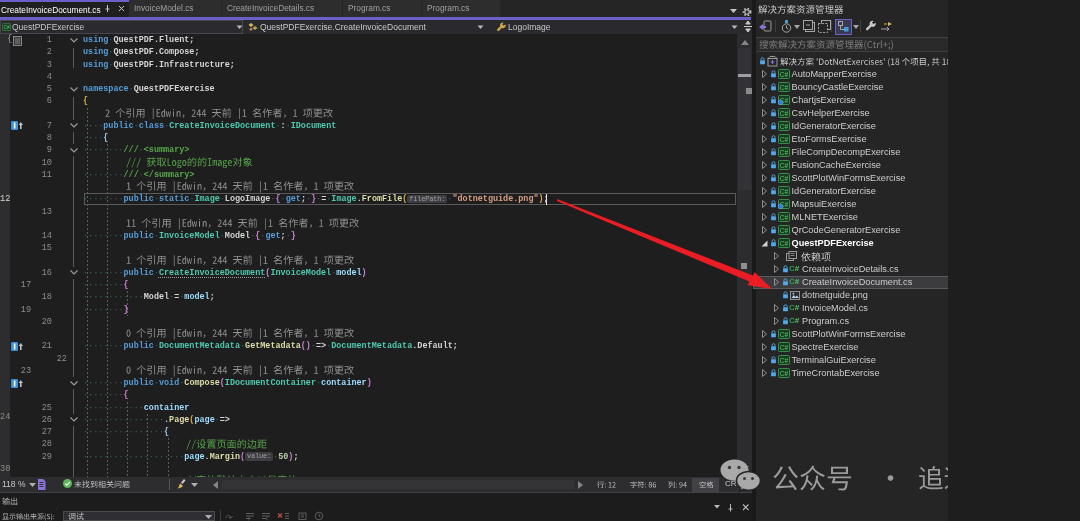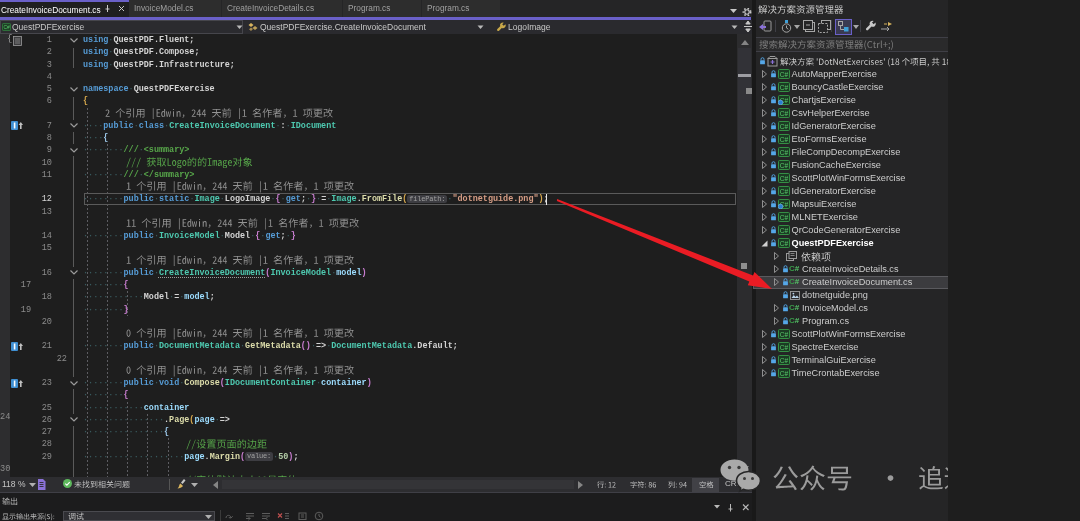--- a/index.html
+++ b/index.html
@@ -76,32 +76,32 @@
 <div class="gut a" style="left:0;top:46.2px;width:52px;text-align:right;color:#8c8c8c">2</div>
 <div class="gut a" style="left:0;top:58.5px;width:52px;text-align:right;color:#8c8c8c">3</div>
 <div class="gut a" style="left:0;top:70.8px;width:52px;text-align:right;color:#8c8c8c">4</div>
 <div class="gut a" style="left:0;top:83.0px;width:52px;text-align:right;color:#8c8c8c">5</div>
 <div class="gut a" style="left:0;top:95.2px;width:52px;text-align:right;color:#8c8c8c">6</div>
 <div class="gut a" style="left:0;top:119.8px;width:52px;text-align:right;color:#8c8c8c">7</div>
 <div class="gut a" style="left:0;top:132.0px;width:52px;text-align:right;color:#8c8c8c">8</div>
 <div class="gut a" style="left:0;top:144.2px;width:52px;text-align:right;color:#8c8c8c">9</div>
 <div class="gut a" style="left:0;top:156.5px;width:52px;text-align:right;color:#8c8c8c">10</div>
 <div class="gut a" style="left:0;top:168.8px;width:52px;text-align:right;color:#8c8c8c">11</div>
-<div class="gut a" style="left:0;top:193.2px;width:52px;text-align:right;color:#d7d7d7">12</div>
+<div class="gut a" style="left:0;top:193.2px;width:52px;color:#d7d7d7">12</div>
 <div class="gut a" style="left:0;top:205.5px;width:52px;text-align:right;color:#8c8c8c">13</div>
 <div class="gut a" style="left:0;top:230.0px;width:52px;text-align:right;color:#8c8c8c">14</div>
 <div class="gut a" style="left:0;top:242.2px;width:52px;text-align:right;color:#8c8c8c">15</div>
 <div class="gut a" style="left:0;top:266.8px;width:52px;text-align:right;color:#8c8c8c">16</div>
 <div class="gut a" style="left:0;top:279.0px;width:52px;text-align:center;color:#8c8c8c">17</div>
 <div class="gut a" style="left:0;top:291.2px;width:52px;text-align:right;color:#8c8c8c">18</div>
 <div class="gut a" style="left:0;top:303.5px;width:52px;text-align:center;color:#8c8c8c">19</div>
 <div class="gut a" style="left:0;top:315.8px;width:52px;text-align:right;color:#8c8c8c">20</div>
 <div class="gut a" style="left:0;top:340.2px;width:52px;text-align:right;color:#8c8c8c">21</div>
 <div class="gut a" style="left:15px;top:352.5px;width:52px;text-align:right;color:#8c8c8c">22</div>
-<div class="gut a" style="left:0;top:377.0px;width:52px;text-align:right;color:#8c8c8c">23</div>
+<div class="gut a" style="left:0;top:365px;width:52px;text-align:center;color:#8c8c8c">23</div>
 <div class="gut a" style="left:0;top:411px;width:52px;text-align:left;color:#8c8c8c">24</div>
 <div class="gut a" style="left:0;top:401.5px;width:52px;text-align:right;color:#8c8c8c">25</div>
 <div class="gut a" style="left:0;top:413.8px;width:52px;text-align:right;color:#8c8c8c">26</div>
 <div class="gut a" style="left:0;top:426.0px;width:52px;text-align:right;color:#8c8c8c">27</div>
 <div class="gut a" style="left:0;top:438.2px;width:52px;text-align:right;color:#8c8c8c">28</div>
 <div class="gut a" style="left:0;top:450.5px;width:52px;text-align:right;color:#8c8c8c">29</div>
 <div class="gut a" style="left:0;top:462.8px;width:52px;color:#8c8c8c">30</div>
 <div class="gut a" style="left:0;top:475.0px;width:52px;text-align:right;color:#8c8c8c">31</div>
 <div class="a" style="left:73px;top:48px;width:1px;height:20px;background:#5a5a5a"></div>
 <div class="a" style="left:73px;top:97px;width:1px;height:380px;background:#5a5a5a"></div>

